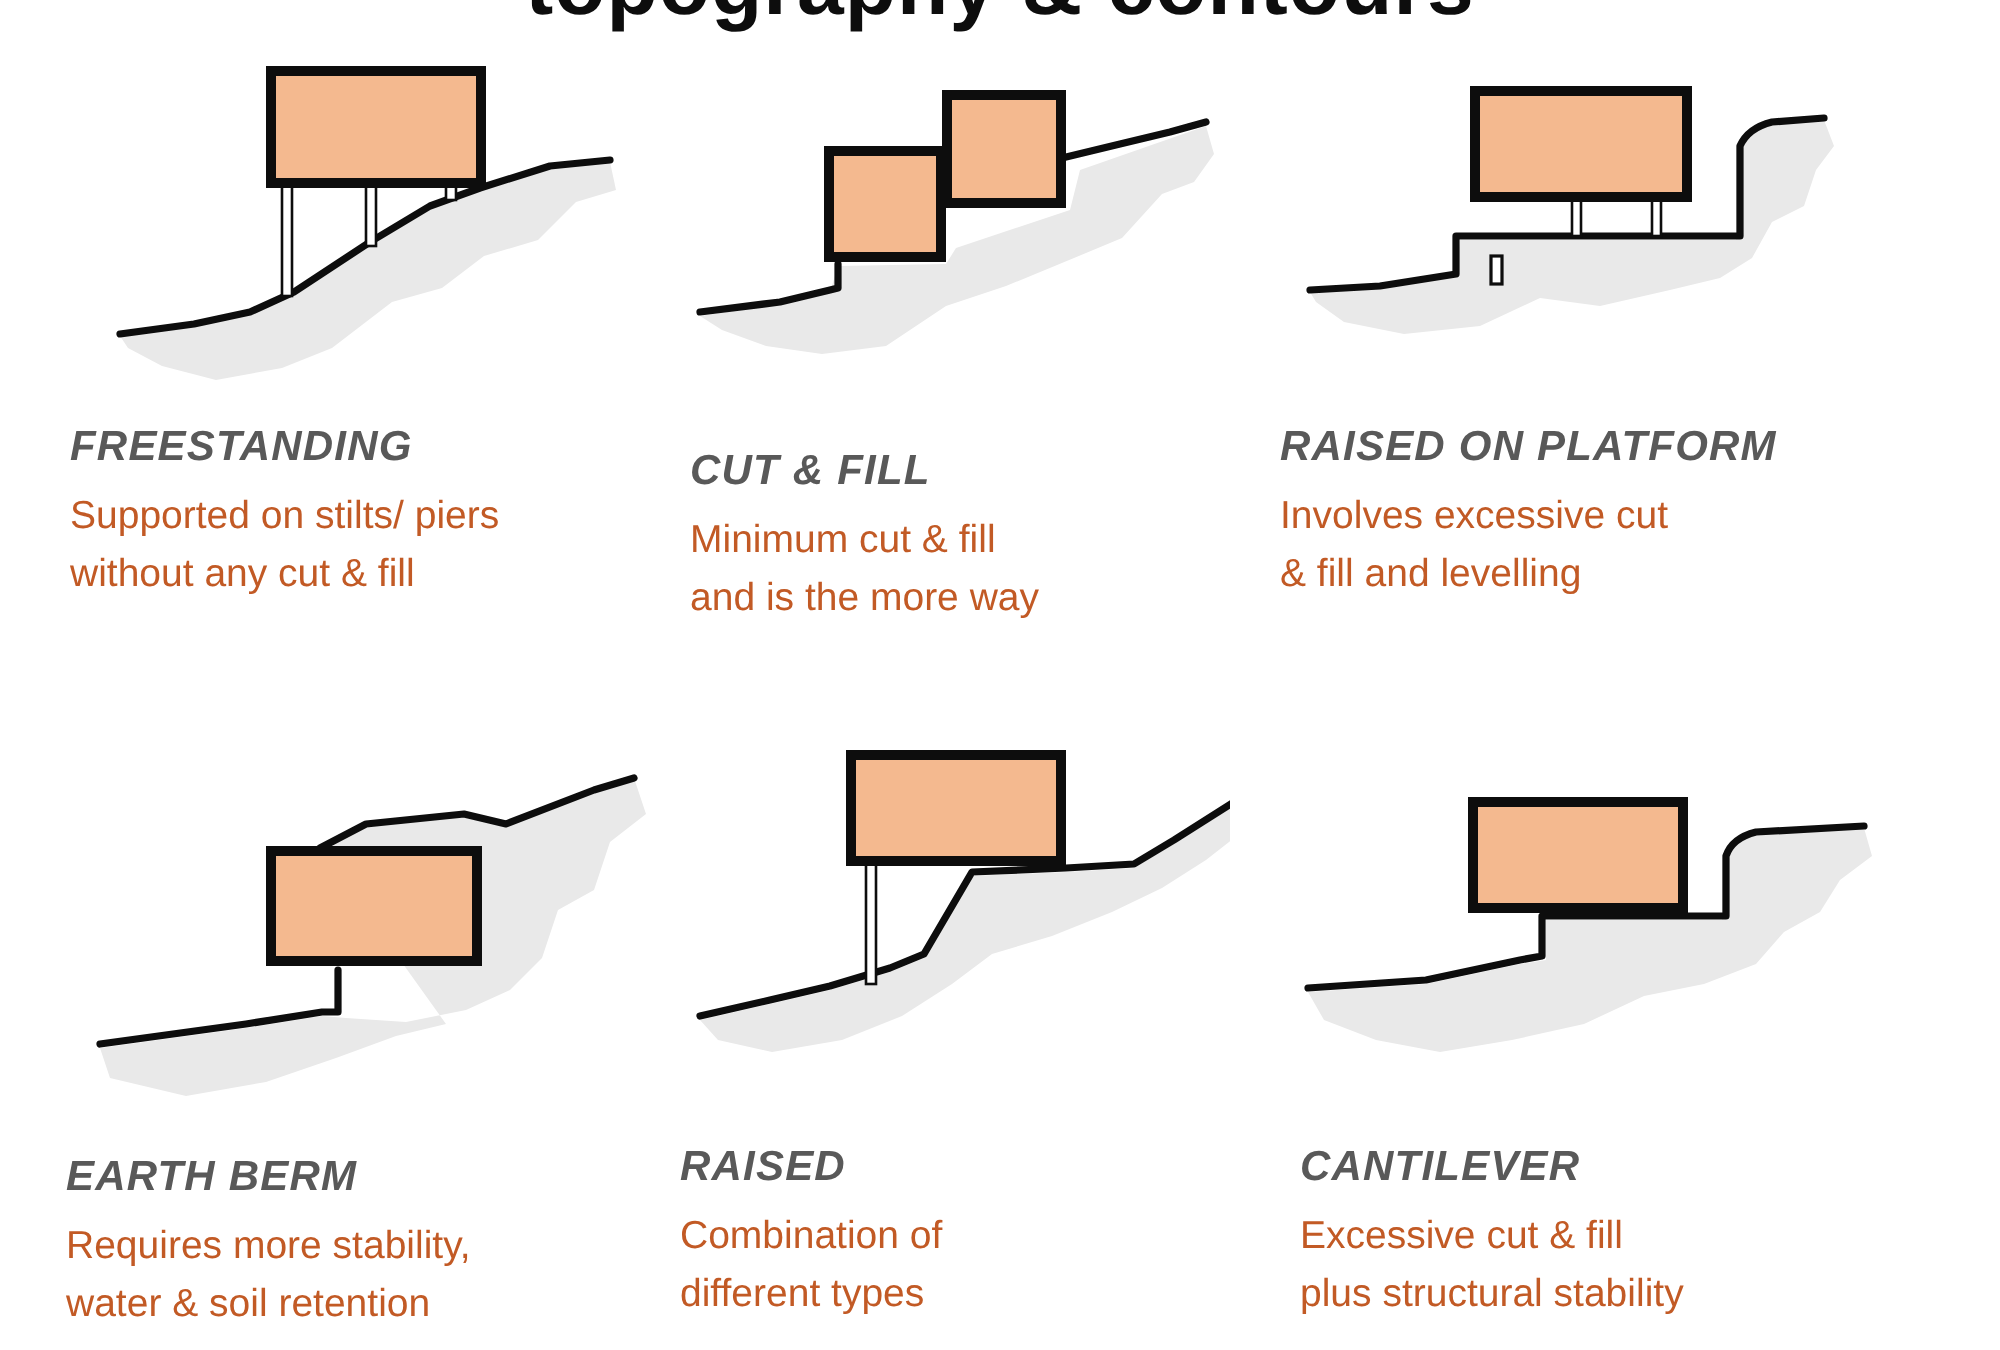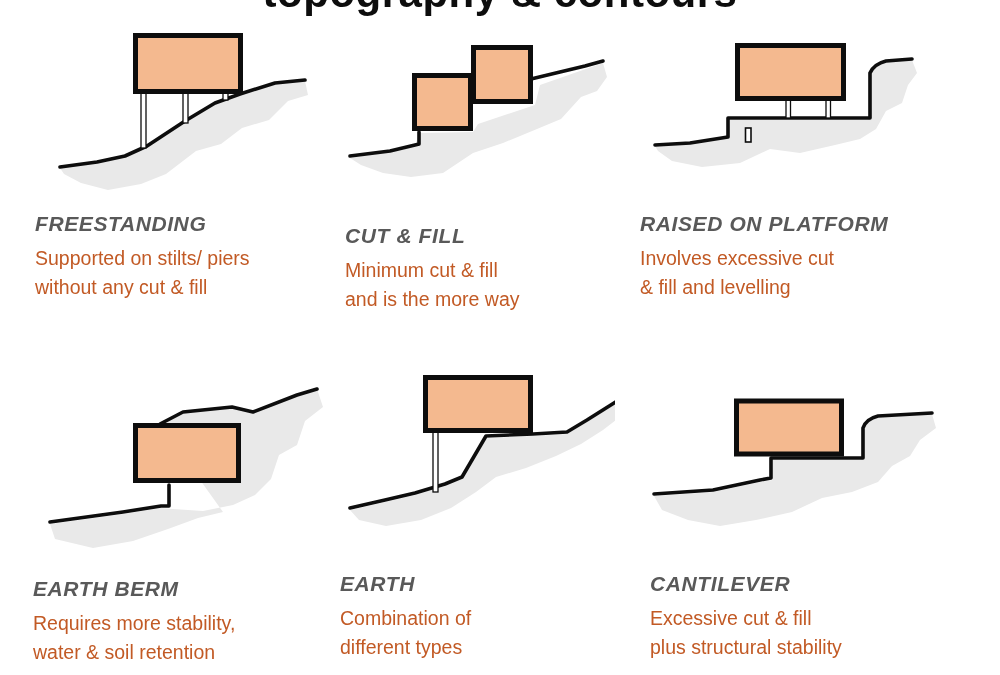--- a/index.html
+++ b/index.html
@@ -98,21 +98,21 @@
 
   <div class="panel" id="p-hybrid">
     <svg width="275" height="200" viewBox="0 0 275 200">
       <path class="slope-fill" d="M10,150 L45,142 L75,135 L105,126 L122,119 L146,78 L193,76 L227,74 L247,62
                L277,43 L281,56 L263,70 L241,84 L216,96 L186,108 L156,117 L136,132
                L111,148 L81,160 L46,166 L19,160 Z"></path>
       <path class="slope-line" d="M10,148 L45,140 L75,133 L105,124 L122,117 L146,76 L193,74 L227,72 L247,60 L277,41"></path>
       <rect class="stilt" x="93" y="71" width="5" height="61"></rect>
       <rect class="bldg" x="85.5" y="17.5" width="105" height="53"></rect>
     </svg>
-    <div class="panel-heading">EARTH</div>
+    <div class="panel-heading">RAISED</div>
     <p class="panel-desc">Combination of</p>
     <p class="panel-desc">different types</p>
   </div>
 
   <div class="panel" id="p-cantilever">
     <svg width="310" height="190" viewBox="0 0 310 190">
       <path class="slope-fill" d="M4,126 L63,122 L110,112 L123,110 L123,90 L211,90 L211,58 Q215,49 227,46
                L282,44 L286,58 L270,70 L260,86 L242,96 L228,112 L202,122 L172,128
                L142,142 L106,150 L70,156 L38,150 L12,140 Z"></path>
       <path class="slope-line" d="M4,124 L63,120 L110,110 L121,108 L121,88 L213,88 L213,58 Q216,49 228,46 L282,43"></path>

